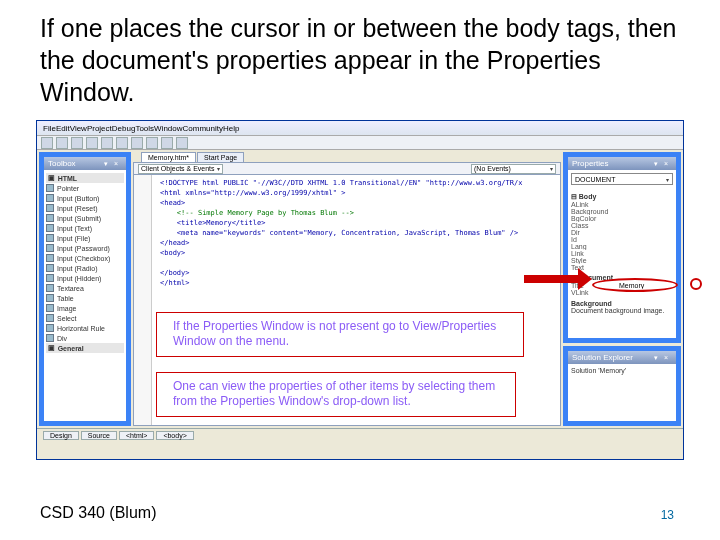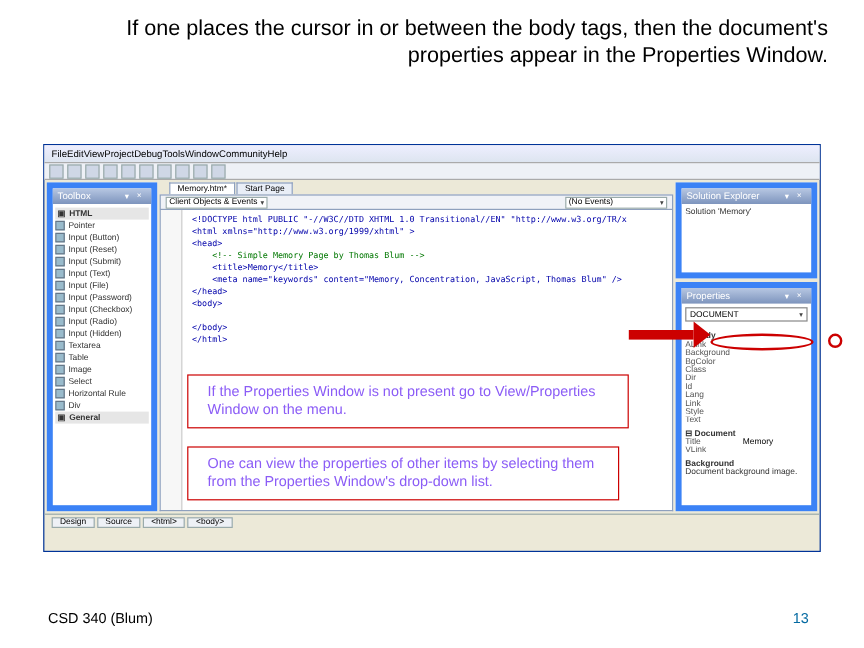--- a/index.html
+++ b/index.html
@@ -9,24 +9,23 @@
     background: #fff;
     font-family: Arial, sans-serif;
     position: relative;
     overflow: hidden;
   }
   .slide-title {
     position: absolute;
     top: 12px;
     left: 40px;
     right: 30px;
-    font-size: 18px;
+    font-size: 25px;
     line-height: 1.28;
     color: #000;
-    text-align: right;
   }
   .ide {
     position: absolute;
     top: 120px;
     left: 36px;
     width: 648px;
     height: 340px;
     border: 1px solid #003399;
     background: #ece9d8;
     font-size: 8px;
@@ -118,21 +117,21 @@
     border-top:11px solid transparent;
     border-bottom:11px solid transparent;
   }
   .circ {
     position:absolute; border:2px solid #cc0000; border-radius:50%;
   }
   .circ.big { top:278px; left:592px; width:86px; height:14px; }
   .circ.sm  { top:278px; left:690px; width:12px; height:12px; }
   .footer-left {
     position:absolute; left: 40px; bottom: 18px;
-    font-size: 12px; color:#000;
+    font-size: 16px; color:#000;
   }
   .footer-right {
     position:absolute; right: 46px; bottom: 18px;
     font-size: 12px; color:#0369a1;
   }
 </style>
 </head>
 <body>
 
 <div class="slide-title">If one places the cursor in or between the body tags, then the document's properties appear in the Properties Window.</div>
@@ -273,32 +272,20 @@
 </span><span class="bl">&lt;/head&gt;
 </span><span class="bl">&lt;body&gt;
 </span><span>
 </span><span class="bl">&lt;/body&gt;
 </span><span class="bl">&lt;/html&gt;
 </span></pre>
       </div>
     </div>
 
     <div class="right">
-      <div class="panel sol">
-        <div class="phdr">
-          <span>Solution Explorer</span>
-          <div class="pctrl">
-              <span>▾</span>
-              <span>×</span>
-            </div>
-        </div>
-        <div class="tree">
-          <div>Solution 'Memory'</div>
-        </div>
-      </div>
       <div class="panel props">
         <div class="phdr">
           <span>Properties</span>
           <div class="pctrl">
               <span>▾</span>
               <span>×</span>
             </div>
         </div>
         <div class="dropdown">
           <span>DOCUMENT</span>
@@ -352,20 +339,32 @@
               <div class="v">Memory</div>
             </div>
             <div class="row">
               <div class="k">VLink</div>
               <div class="v"></div>
             </div>
             <div style="margin-top: 4px; font-weight: bold;">Background</div>
             <div>Document background image.</div>
           </div>
       </div>
+      <div class="panel sol">
+        <div class="phdr">
+          <span>Solution Explorer</span>
+          <div class="pctrl">
+              <span>▾</span>
+              <span>×</span>
+            </div>
+        </div>
+        <div class="tree">
+          <div>Solution 'Memory'</div>
+        </div>
+      </div>
     </div>
   </div>
 
   <div class="bottomtabs">
     <div class="bt">Design</div>
     <div class="bt">Source</div>
     <div class="bt">&lt;html&gt;</div>
     <div class="bt">&lt;body&gt;</div>
   </div>
 </div>

